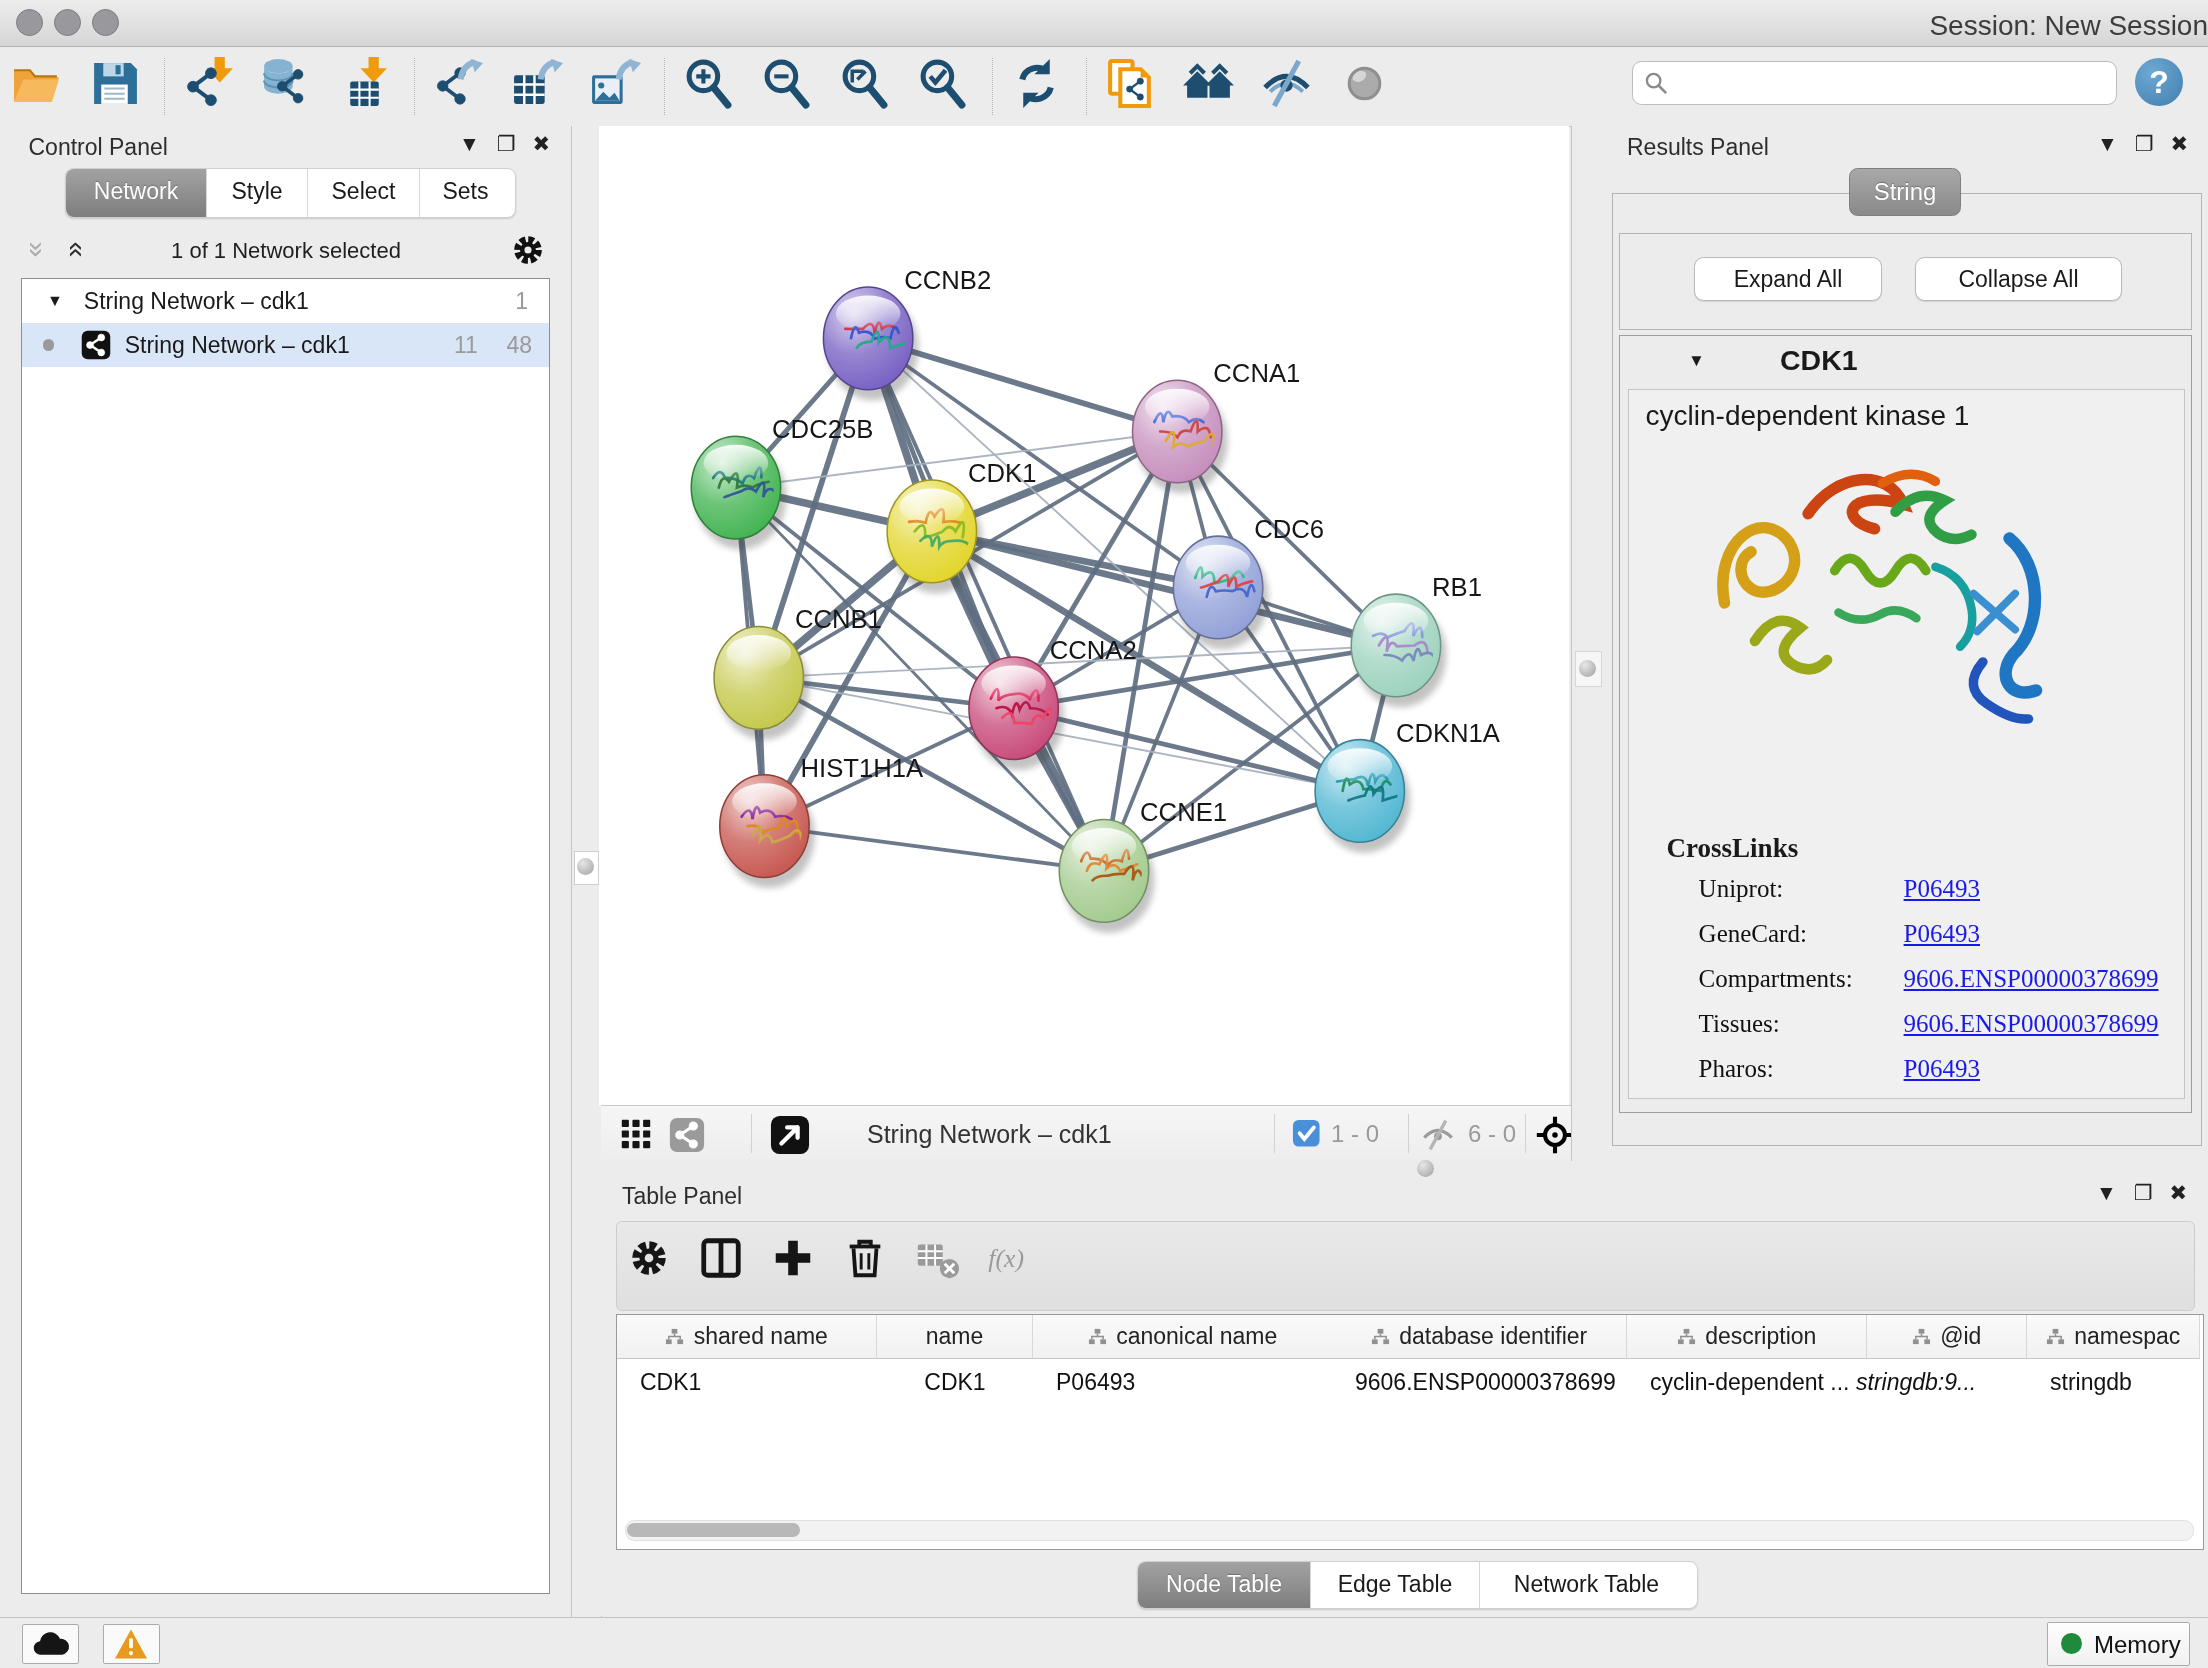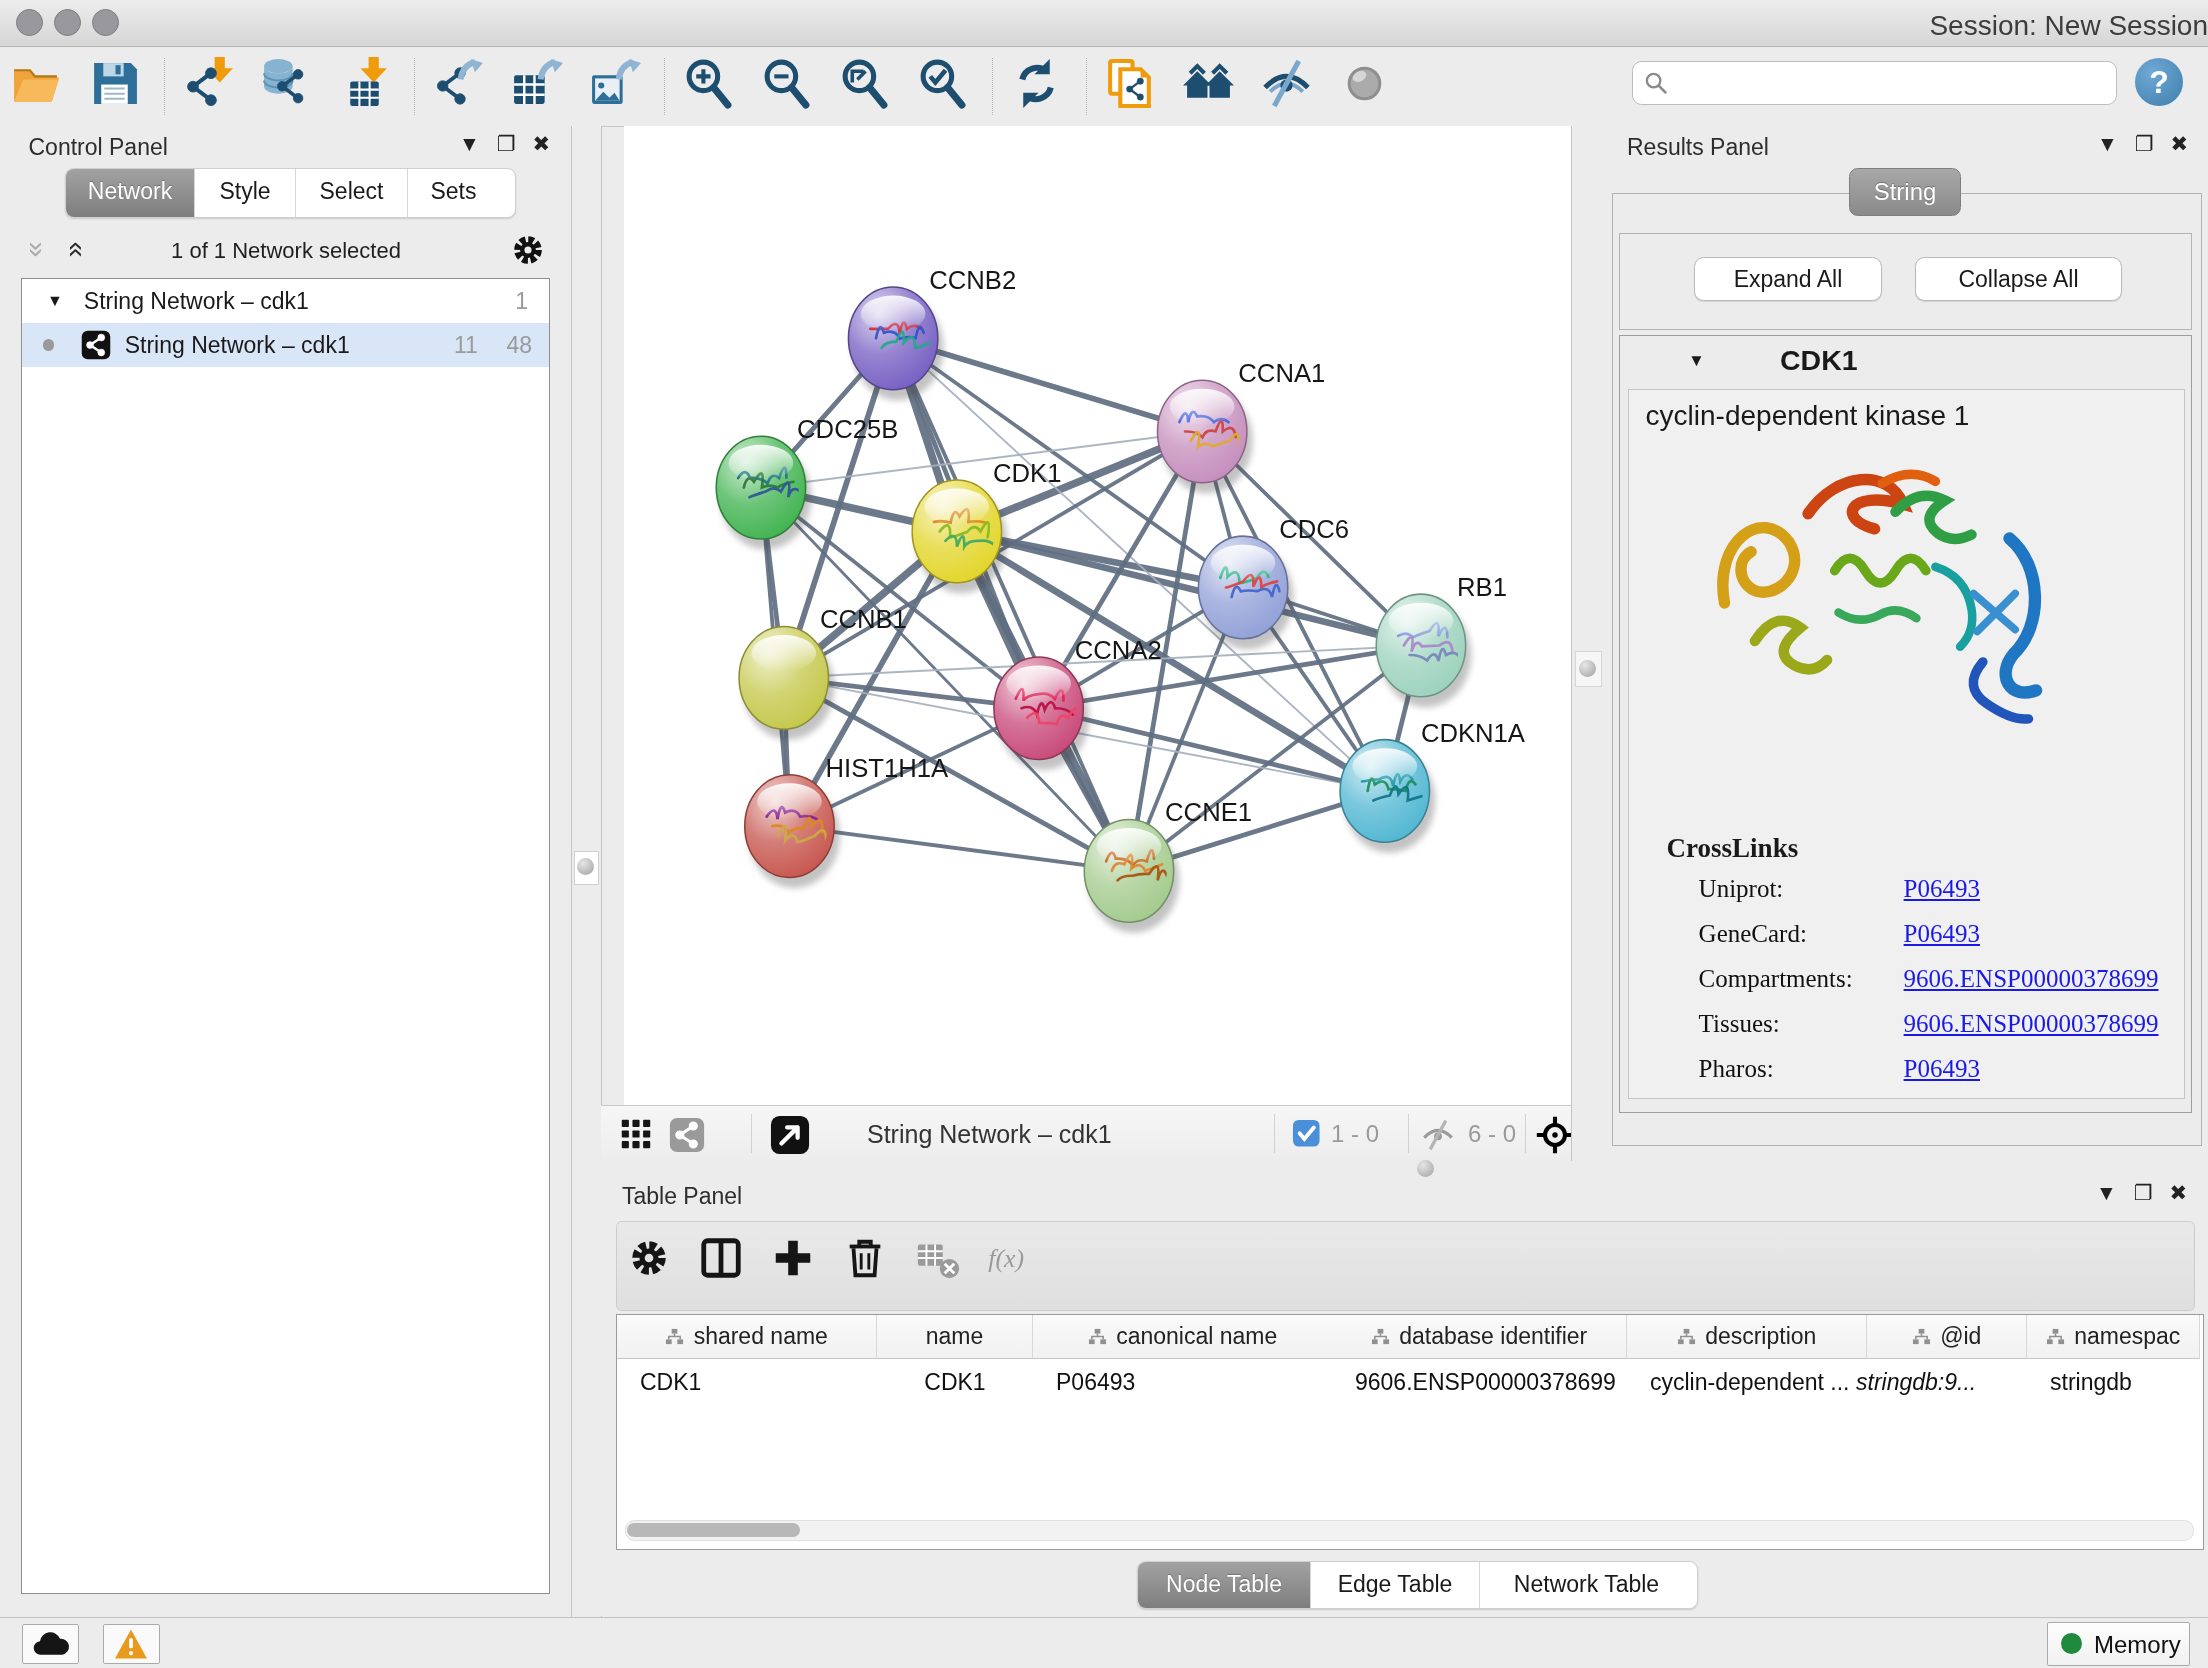--- a/index.html
+++ b/index.html
@@ -190,21 +190,21 @@
       <path d="M15 15 L23 23" stroke="#8a8a8a" stroke-width="2.8"></path>
     </svg>
   </div>
   <div class="abs help-btn">?</div>
 </div>
 
 <div class="abs" style="left:0;top:126px;width:571px;height:1491px;background:#ececec">
   <div class="abs ptitle" style="left:28.5px;top:7.6px">Control Panel</div>
   <div class="abs pbtns" style="right:3.8px;top:5.7px"><span>▼</span><span>❐</span><span>✖</span></div>
   <div id="cp-tabs" class="abs tab-group" style="left:65px;top:42px;height:48px;width:449px">
-      <div class="tab-seg sel" style="width: 129px;">Network</div>
+      <div class="tab-seg sel" style="width: 141px;">Network</div>
       <div class="tab-seg" style="width: 101px;">Style</div>
       <div class="tab-seg" style="width: 112px;">Select</div>
       <div class="tab-seg" style="width: 91px;">Sets</div>
     </div>
 
   <div class="abs" style="left:17px;top:101px;width:538px;height:53px">
     <span class="abs" style="left:13.3px;top:5.7px;font-size:28.5px;color:#ababab;display:inline-block;transform:rotate(90deg)">»</span>
     <span class="abs" style="left:53px;top:5.7px;font-size:28.5px;color:#2a2a2a;display:inline-block;transform:rotate(90deg)">«</span>
     <span class="abs cp-subhdr" style="left:0;right:0;text-align:center;top:11.4px">1 of 1 Network selected</span>
     <svg class="abs" style="right:7.6px;top:3.8px;width:38px;height:38px" viewBox="0 0 48 48">
@@ -236,21 +236,21 @@
       <span class="cnt" style="margin-left:28.5px;margin-right:17px">48</span>
     </div>
   </div>
 </div>
 
 <div class="abs divider-v" style="left:571px;top:126px;width:28.5px;height:1491px">
   <div class="abs" style="left:1.9px;top:725px;width:23px;height:32px;background:#fff;border:1px solid #cfcfcf"></div>
   <div class="abs grip" style="left:4.8px;top:732px"></div>
 </div>
 
-<div class="abs" style="left:624px;top:126px;width:970px;height:980px;background:#fff">
+<div class="abs" style="left:599px;top:126px;width:970px;height:980px;background:#fff">
   <svg id="net-svg" width="970" height="980" viewBox="0 0 1020 1030">
       <defs>
         <filter id="nshadow">
           <feGaussianBlur stdDeviation="3.2"></feGaussianBlur>
         </filter>
         <radialGradient id="g0" cx="0.34" cy="0.26" r="0.95">
           <stop offset="0" stop-color="#ded8f0"></stop>
           <stop offset="0.42" stop-color="#9785d1"></stop>
           <stop offset="0.8" stop-color="#7a63c4"></stop>
           <stop offset="1" stop-color="#6451a1"></stop>

